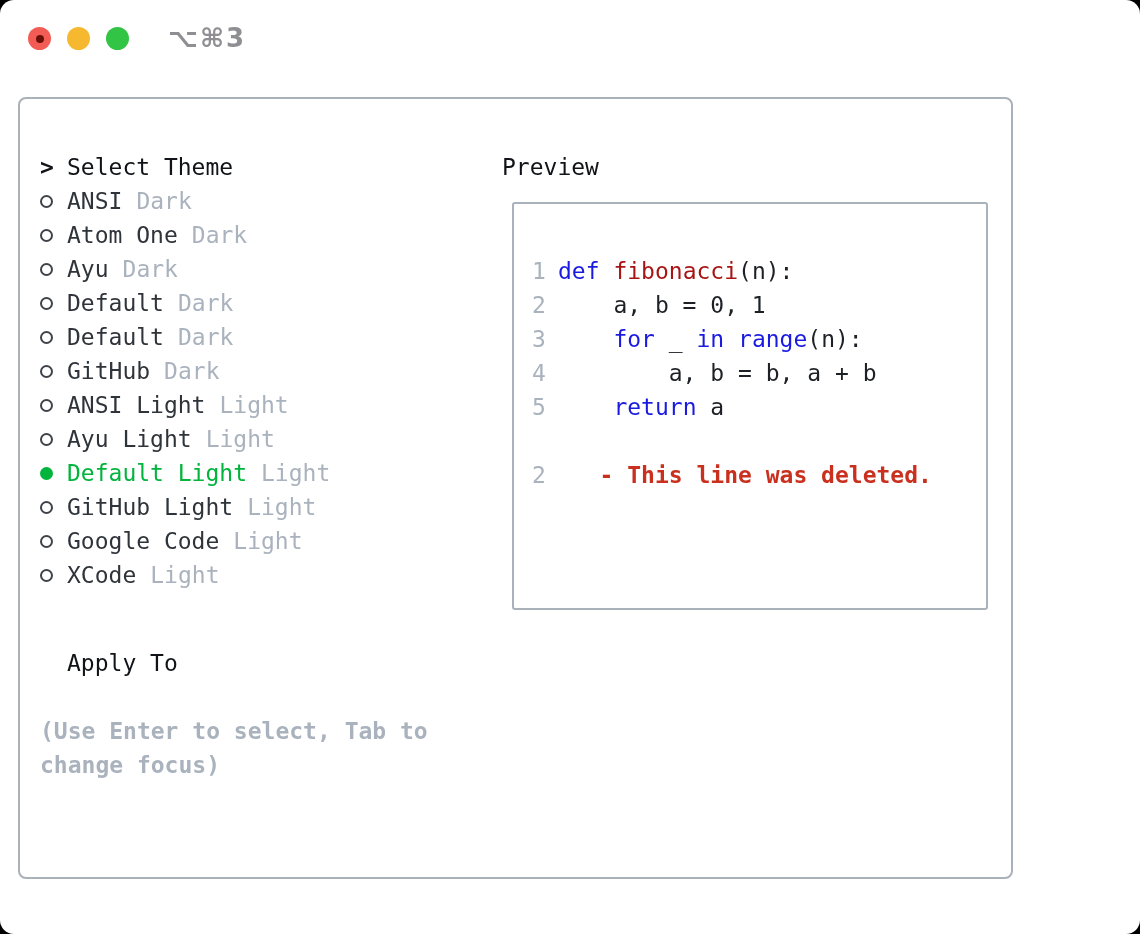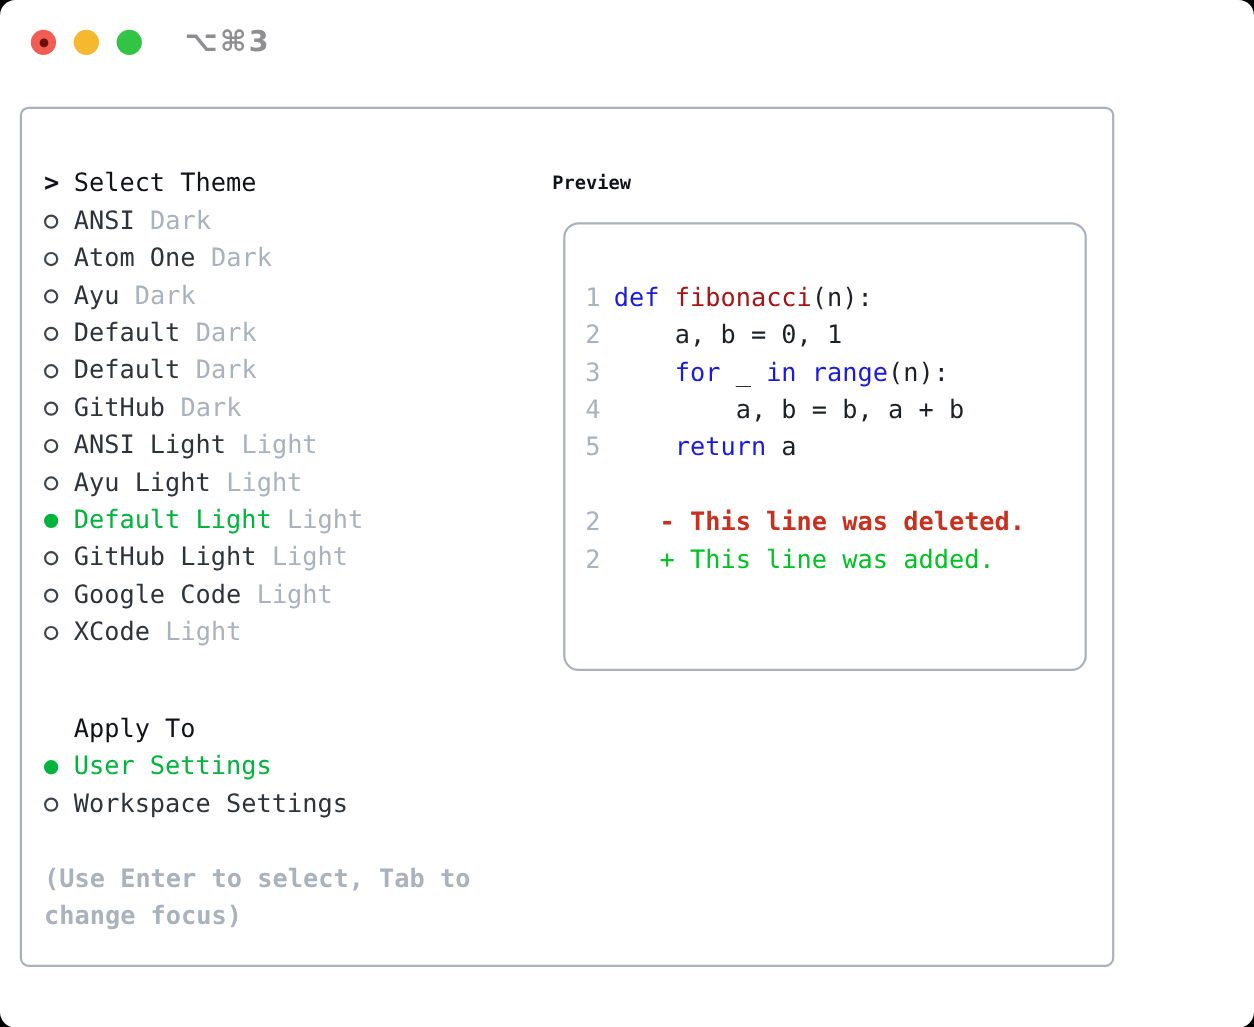--- a/index.html
+++ b/index.html
@@ -101,28 +101,28 @@
     margin-top:34px;
     width:424px;
     line-height:34px;
     color:var(--muted-gray);
     font-weight:bold;
   }
   
   .preview-label{
     position:absolute;left:482px;top:51px;
     height:34px;line-height:34px;
-    font-size:17px;font-weight:bold;
+    font-size:23px;font-weight:normal;
     color:var(--header-dark);
   }
   .preview-box{
     position:absolute;left:492px;top:103px;
     width:476px;height:408px;
     border:2px solid var(--border-gray);
-    border-radius:14px;
+    border-radius:3px;
     background:#fff;
     overflow:hidden;
   }
   .preview-lines{
     padding:50px 0 0 18px;
     font-size:23px;
   }
   .pline{
     height:34px;line-height:34px;
     white-space:pre;
@@ -254,37 +254,20 @@
     <span class="name">XCode</span>
     <span class="tag">Light</span>
   </div>
 </div>
 
       <div class="apply-to">
         <div class="row">
           <span class="marker"></span>
           <span class="header-text2">Apply To</span>
         </div>
-        <div id="apply-list">
-  <div class="row option selected">
-    <span class="marker">
-      <span class="circle"></span>
-    </span>
-    <span class="name">User Settings</span>
-    
-  </div>
-
-  <div class="row option">
-    <span class="marker">
-      <span class="circle"></span>
-    </span>
-    <span class="name">Workspace Settings</span>
-    
-  </div>
-</div>
       </div>
 
       <div class="hint">(Use Enter to select, Tab to change focus)</div>
     </div>
 
     <div class="preview-label">Preview</div>
 
     <div class="preview-box">
       <div class="preview-lines" id="preview-lines">
   <div class="pline"><span class="lnum">1</span><span class="lcontent"><span class="tk-kw">def</span><span class="tk-pl"> </span><span class="tk-fn">fibonacci</span><span class="tk-pl">(n):</span></span></div>
@@ -295,18 +278,17 @@
 
   <div class="pline"><span class="lnum">4</span><span class="lcontent"><span class="tk-pl">        a, b = b, a + b</span></span></div>
 
   <div class="pline"><span class="lnum">5</span><span class="lcontent"><span class="tk-pl">    </span><span class="tk-kw">return</span><span class="tk-pl"> a</span></span></div>
 
   <div class="pline"><span class="lnum"></span><span class="lcontent"></span></div>
 
 
   <div class="pline"><span class="lnum">2</span><span class="lcontent"><span class="tk-del">   - This line was deleted.</span></span></div>
 
-  <div class="pline"><span class="lnum">2</span><span class="lcontent"><span class="tk-add">   + This line was added.</span></span></div>
 </div>
     </div>
 
   </div>
 </div>
 
 </body></html>

